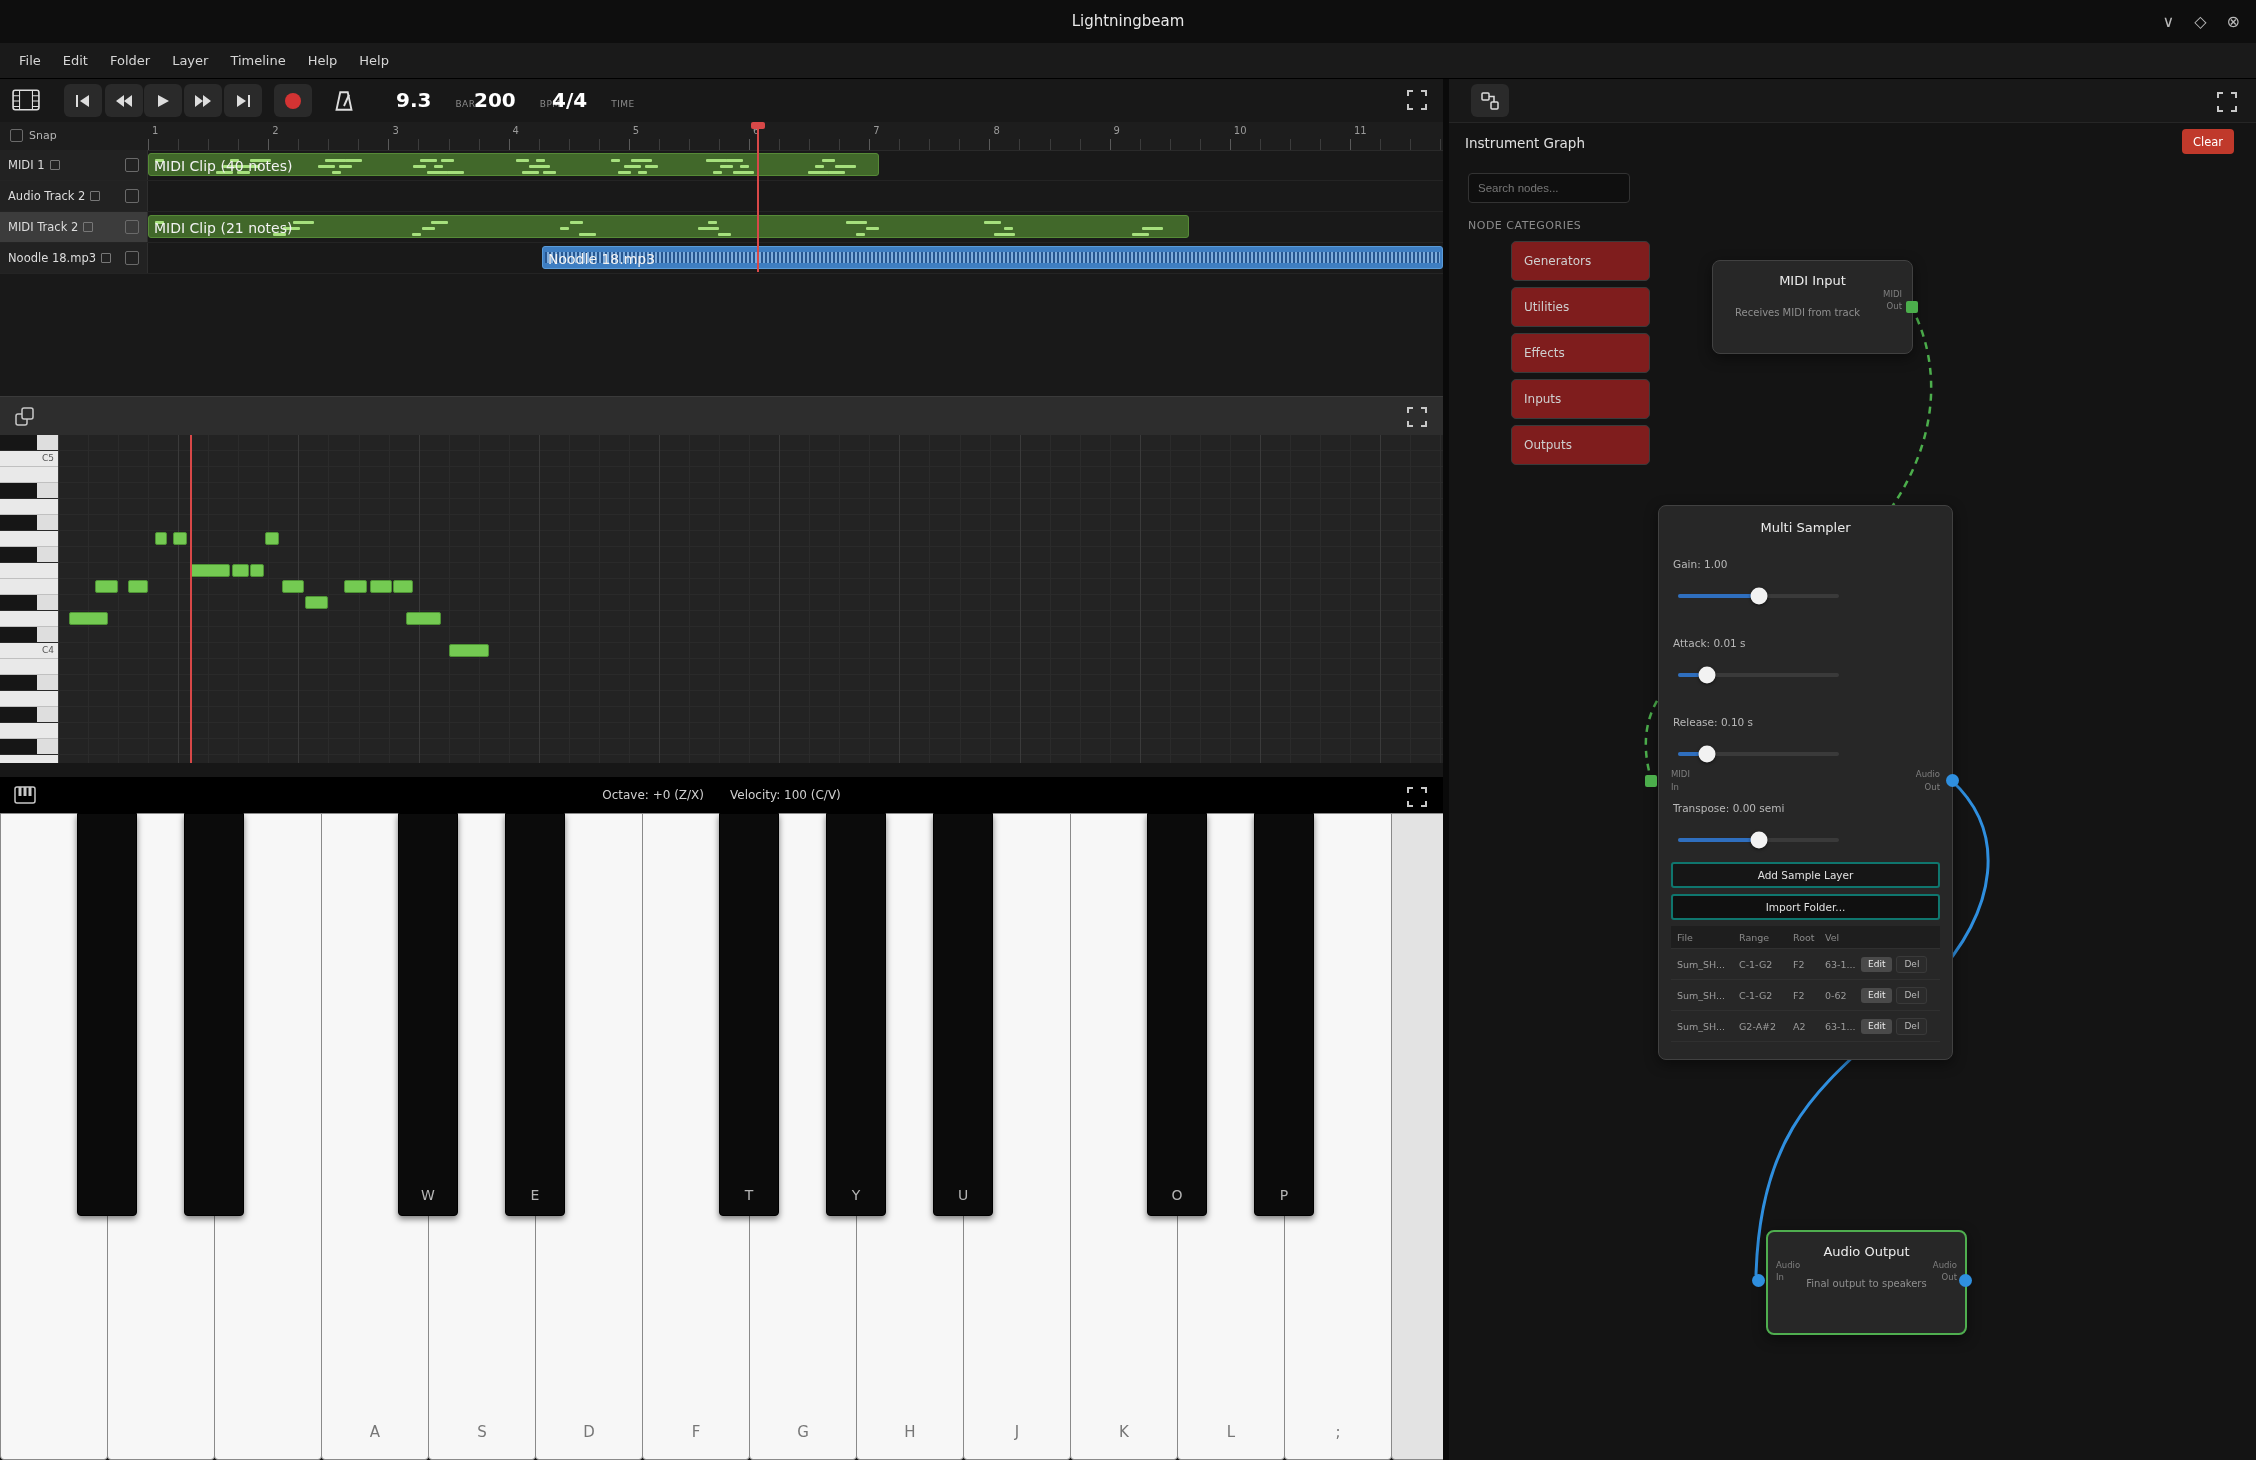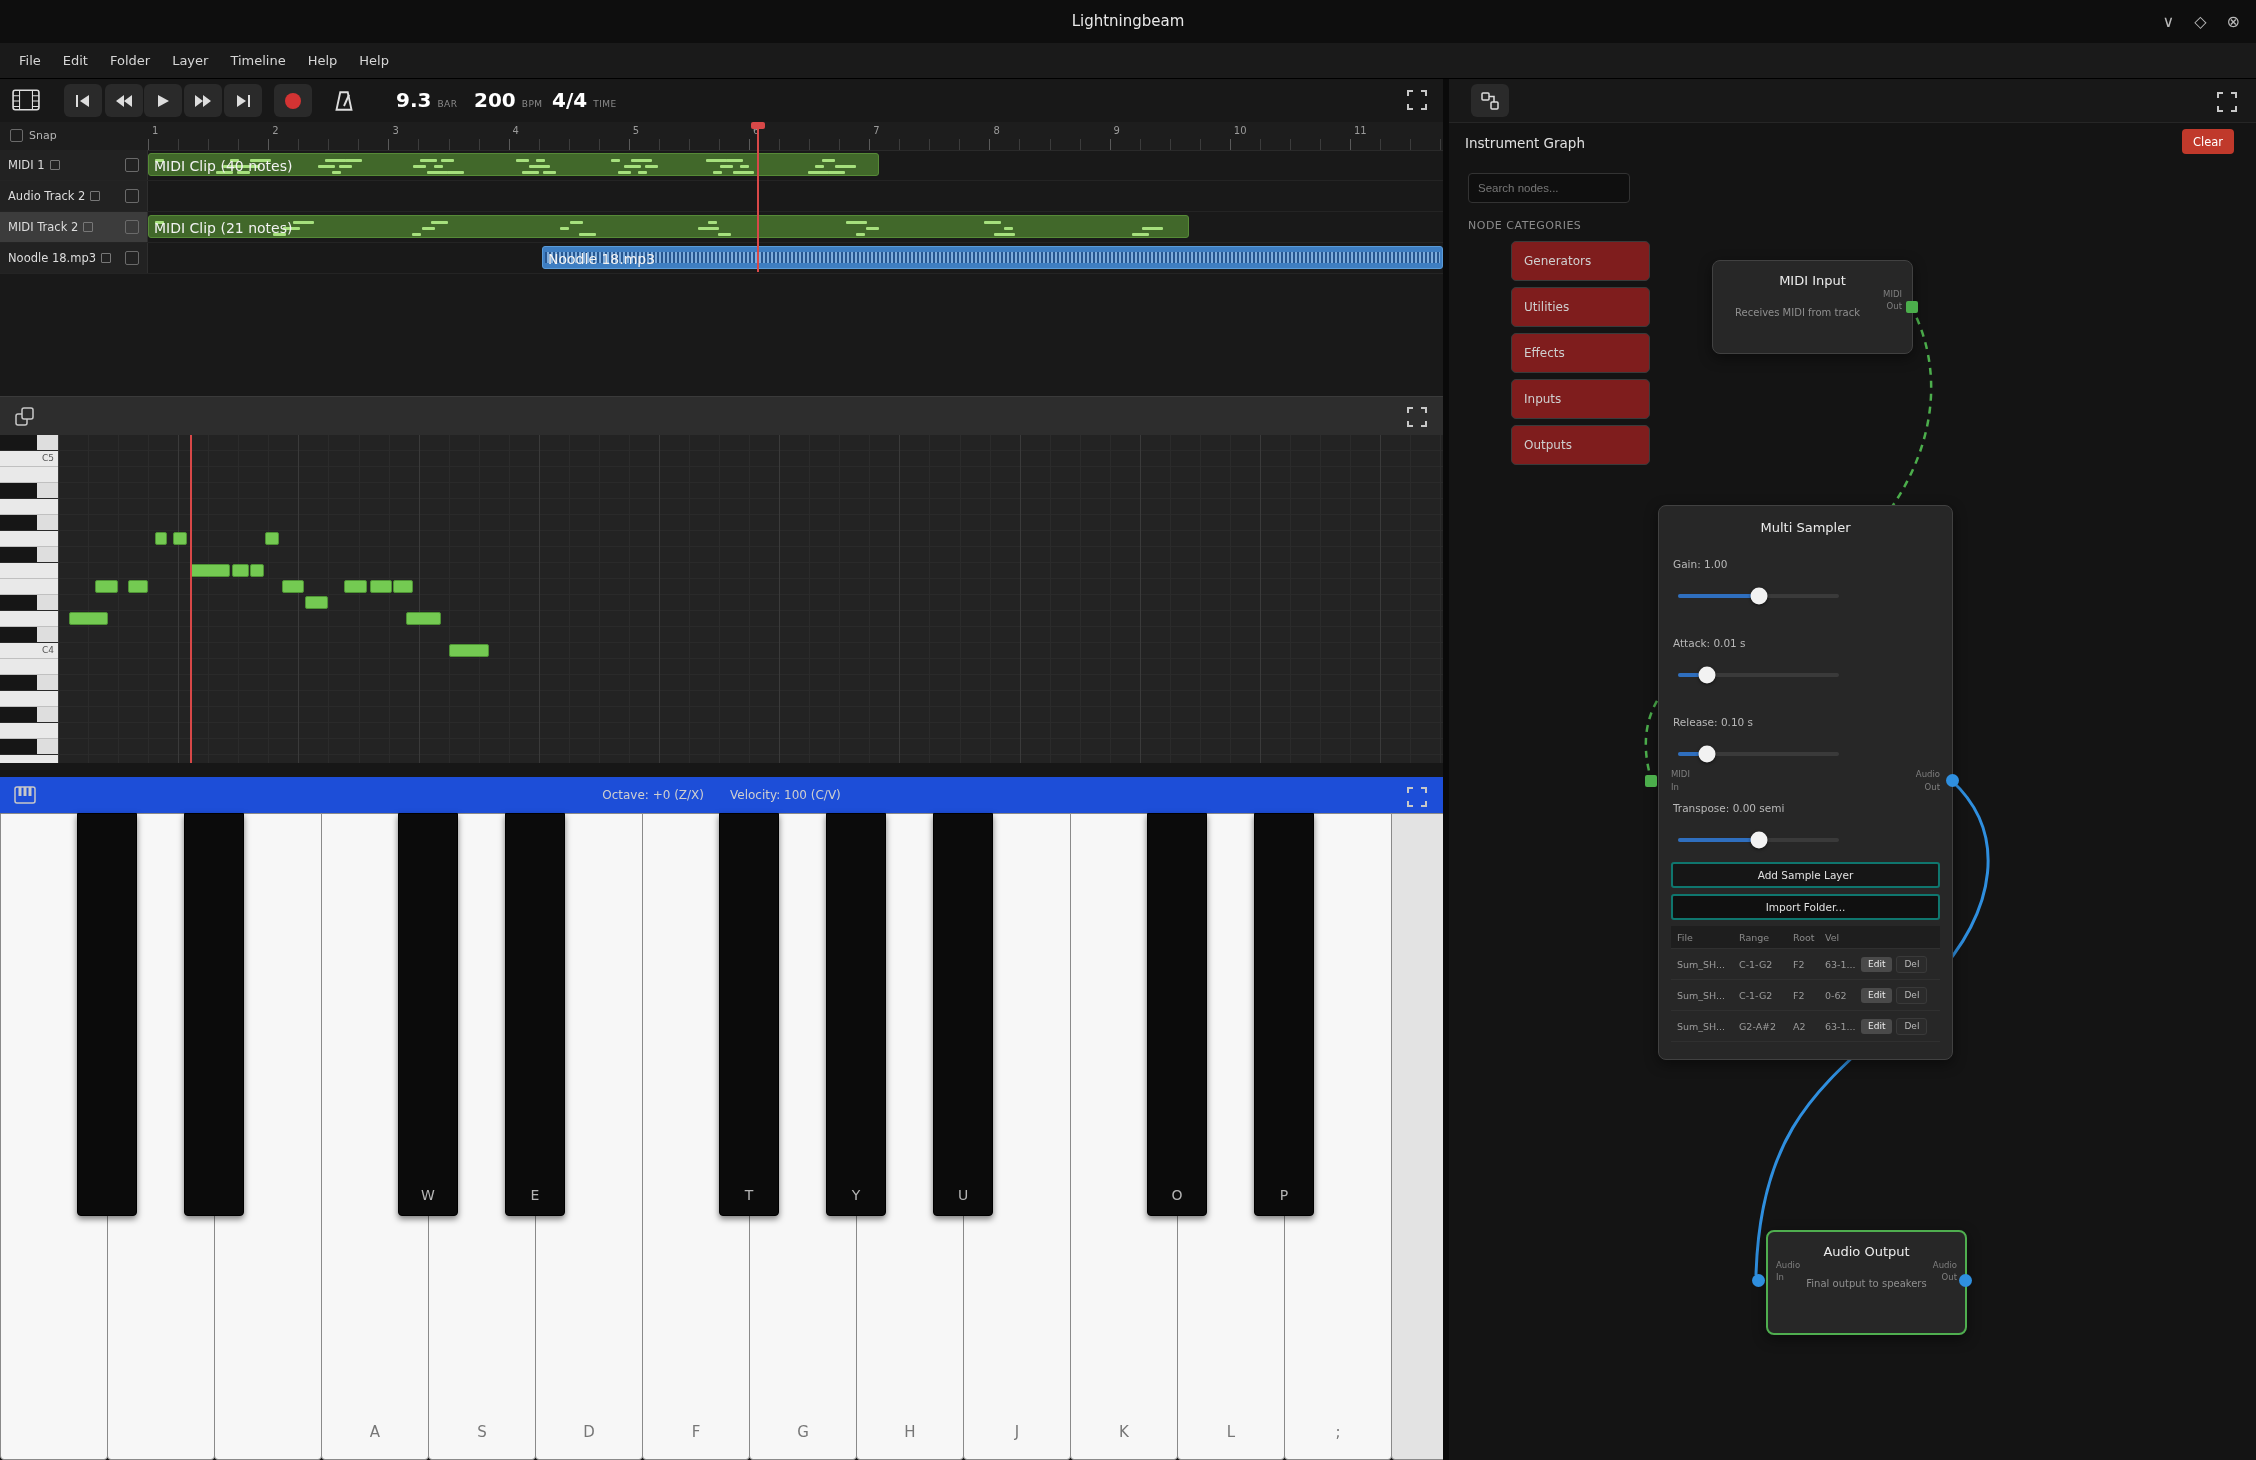--- a/index.html
+++ b/index.html
@@ -14,21 +14,21 @@
   .menu-item{color:#d6d6d6;font-size:13px;padding:0 11px;}
   
   .left{position:absolute;left:0;top:79px;width:1443px;bottom:0;background:#171717;overflow:hidden;}
   .divider{position:absolute;left:1443px;top:79px;width:6px;bottom:0;background:#0a0a0a;}
   .right{position:absolute;left:1449px;top:79px;right:0;bottom:0;background:#141414;overflow:hidden;}
   
   .toolbar{position:absolute;left:0;top:0;width:100%;height:43px;background:#181818;border-bottom:1px solid #262626;}
   .tbtn{position:absolute;top:5px;width:38px;height:33px;background:#2a2a2a;border-radius:6px;display:flex;align-items:center;justify-content:center;}
   .rec-dot{width:16px;height:16px;border-radius:50%;background:#d33333;}
   .film-icon{position:absolute;left:12px;top:7px;}
-  .pos-group{position:absolute;top:0;height:43px;display:flex;align-items:baseline;gap:6px;}
+  .pos-group{position:absolute;top:0;height:43px;display:flex;align-items:baseline;gap:24px;}
   .pos-val{color:#fff;font-size:20px;font-weight:bold;line-height:43px;}
   .pos-unit{color:#8a8a8a;font-size:9px;letter-spacing:.5px;}
   .expand-btn{position:absolute;width:26px;height:26px;display:flex;align-items:center;justify-content:center;}
   
   .timeline{position:absolute;left:0;top:43px;width:100%;height:274px;background:#191919;}
   .ruler-row{position:absolute;left:0;top:0;width:100%;height:28px;background:#1d1d1d;border-bottom:1px solid #2a2a2a;}
   .snap{position:absolute;left:10px;top:7px;display:flex;gap:6px;align-items:center;}
   .snap-box{width:13px;height:13px;border:1px solid #6a6a6a;border-radius:2px;box-sizing:border-box;}
   .snap-label{font-size:11px;color:#b5b5b5;}
   .bar-num{position:absolute;top:3px;font-size:10px;color:#9a9a9a;}
@@ -59,21 +59,21 @@
   .rkey.w{background:#e9e9e9;border-bottom:1px solid #c0c0c0;}
   .rkey.b{background:linear-gradient(90deg,#161616 0 64%,#dedede 64%);border-bottom:1px solid #2a2a2a;}
   .rkey span{display:block;text-align:right;font-size:9px;color:#555;padding:2px 4px 0 0;}
   .roll-grid{position:absolute;left:58px;top:0;right:0;bottom:0;background-color:#232323;
     background-image:repeating-linear-gradient(90deg,#3a3a3a 0 1px,transparent 1px 120.2px),
                      repeating-linear-gradient(90deg,#2b2b2b 0 1px,transparent 1px 30.05px),
                      repeating-linear-gradient(180deg,transparent 0 15px,#2a2a2a 15px 16px);}
   .note{position:absolute;height:13px;background:#74ca52;border:1px solid #4e9334;border-radius:2px;box-sizing:border-box;z-index:2;}
   .roll-ph{position:absolute;left:132px;top:0;bottom:0;width:2px;background:#d84848;z-index:3;}
   
-  .kb-header{position:absolute;left:0;top:698px;width:100%;height:36px;background:#1d4ed8;border-bottom:1px solid #101010;}
+  .kb-header{position:absolute;left:0;top:698px;width:100%;height:36px;background:#000000;border-bottom:1px solid #101010;}
   .kb-status{position:absolute;left:0;right:0;top:0;height:36px;display:flex;align-items:center;justify-content:center;gap:26px;color:#cfcfcf;font-size:12px;}
   .keyboard{position:absolute;left:0;top:734px;width:100%;bottom:0;background:#101010;}
   .wkey{position:absolute;top:0;bottom:0;width:108px;background:#f7f7f7;border:1px solid #8a8a8a;box-sizing:border-box;border-radius:0 0 4px 4px;}
   .wkey.dim{background:#e3e3e3;}
   .wkey .klabel{position:absolute;bottom:18px;width:100%;text-align:center;font-size:15px;color:#777;}
   .bkey{position:absolute;top:0;width:60px;height:403px;background:#0b0b0b;border:1px solid #000;border-radius:0 0 4px 4px;z-index:2;box-shadow:0 3px 6px rgba(0,0,0,.5);box-sizing:border-box;}
   .bkey .klabel{position:absolute;bottom:12px;width:100%;text-align:center;font-size:14px;color:#b5b5b5;}
   
   .gheader{position:absolute;left:0;top:0;width:100%;height:43px;background:#181818;border-bottom:1px solid #262626;}
   .gtitle{position:absolute;left:16px;top:56px;font-size:13.5px;color:#e0e0e0;}

